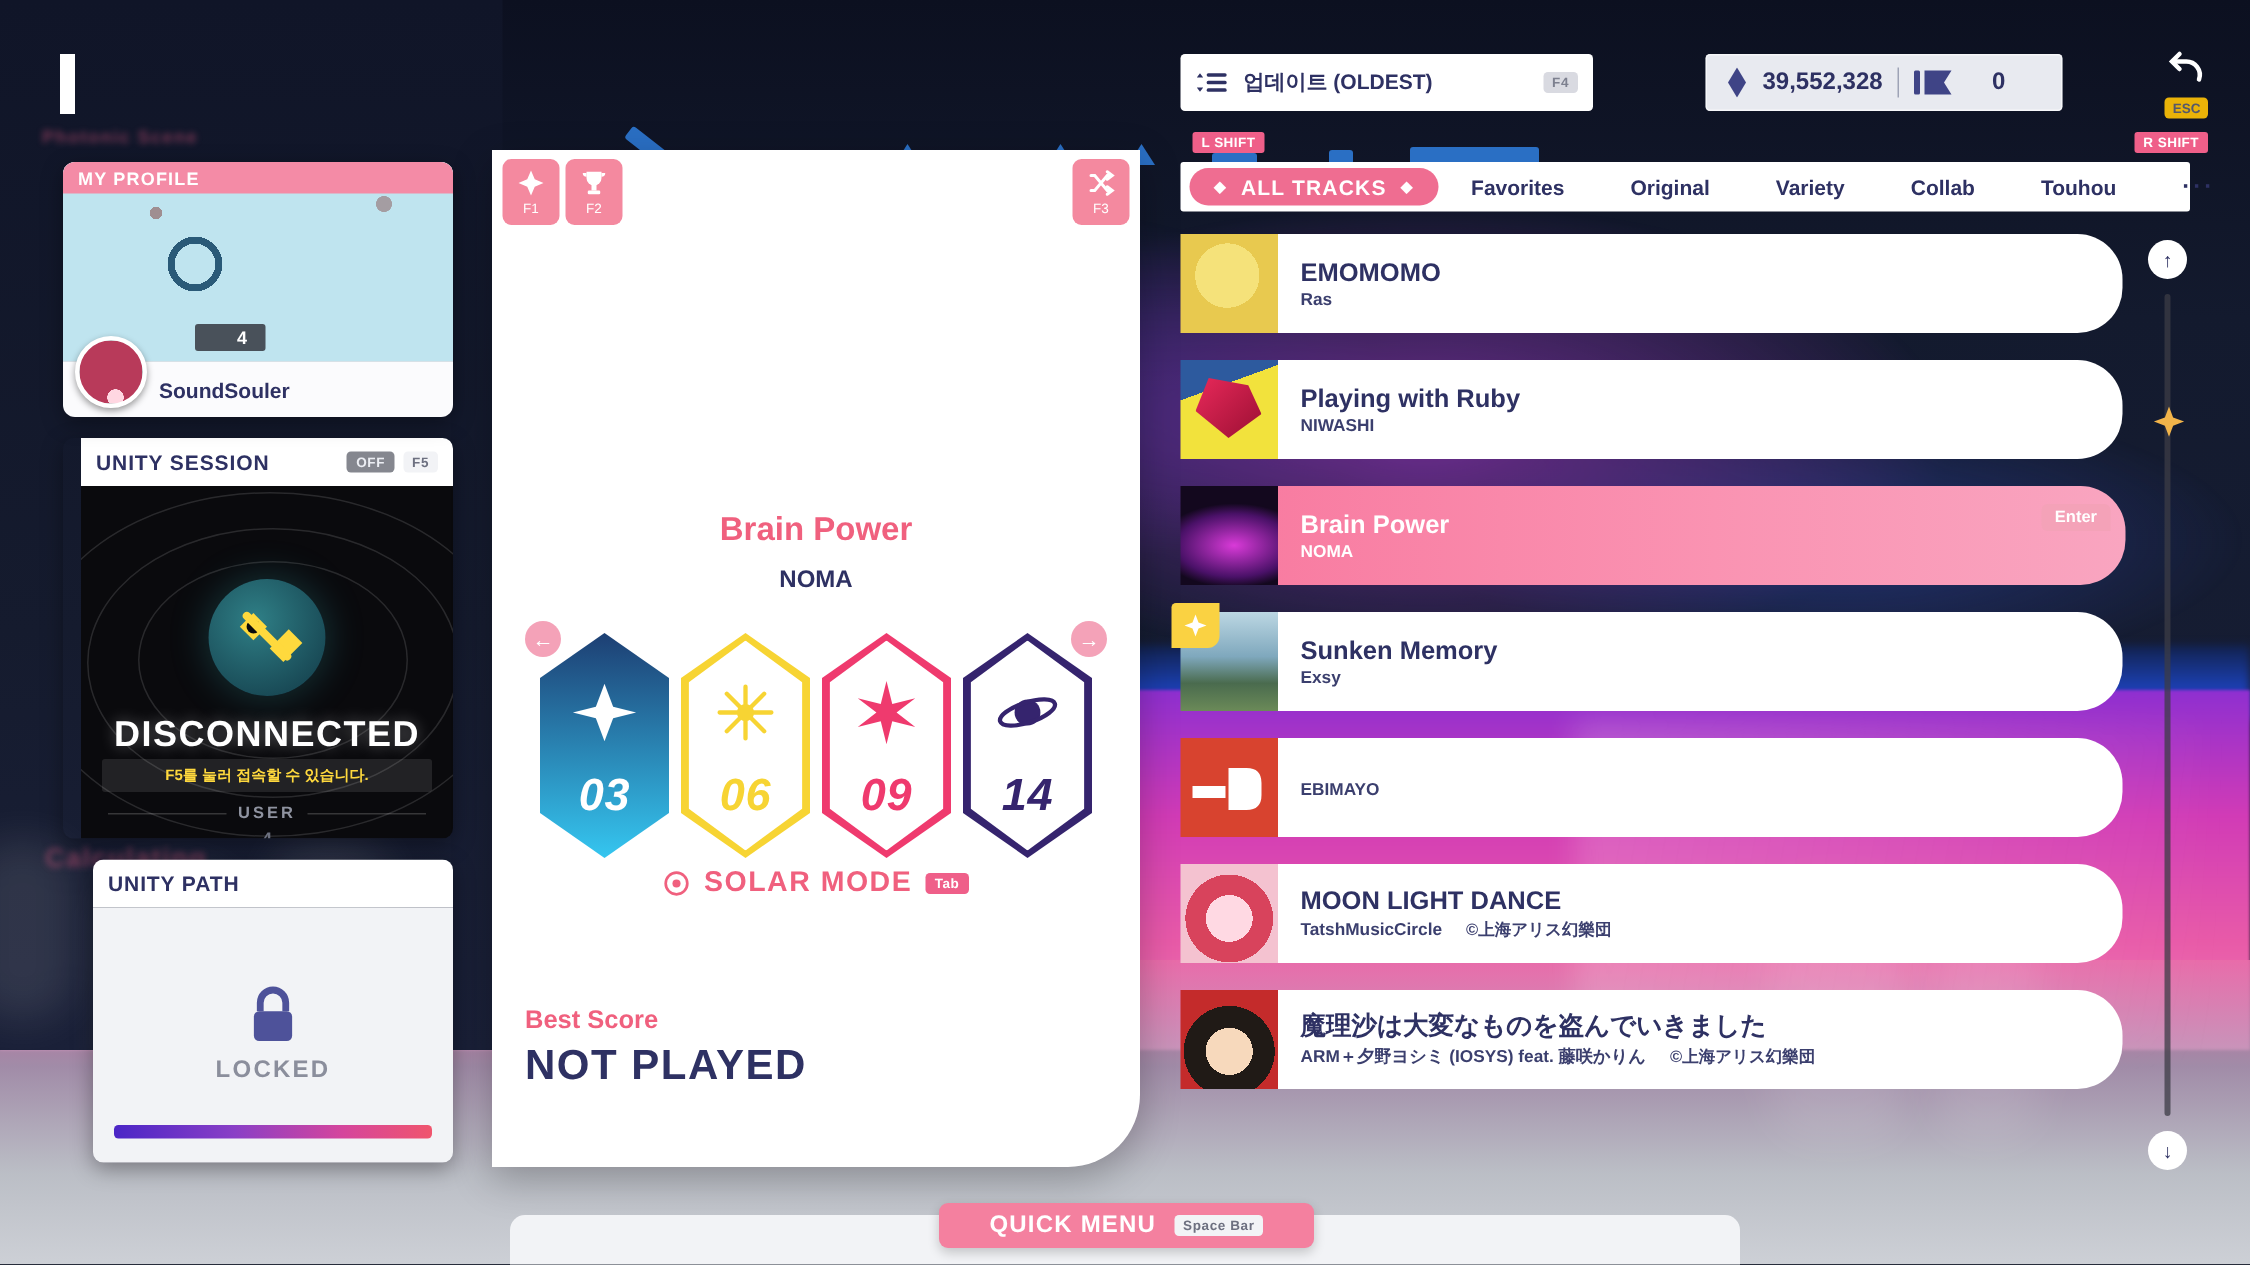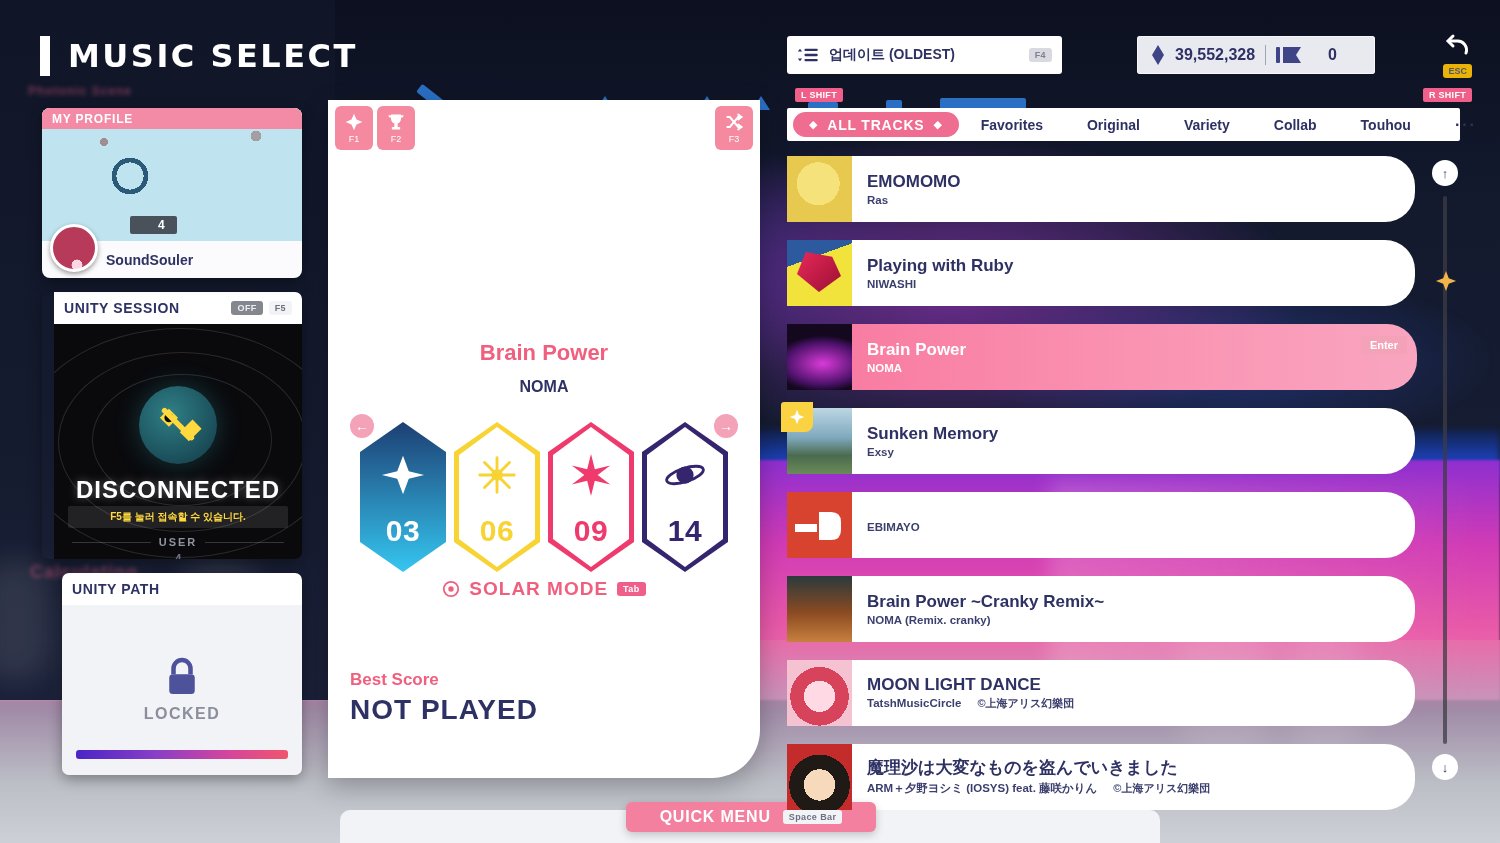--- a/index.html
+++ b/index.html
@@ -221,21 +221,21 @@
   #song-info { position: absolute; left: 0; right: 0; top: 216px; bottom: 0; }
   #song-title { text-align: center; margin-top: 24px; color: #f0607e; font-size: 22px; font-weight: 800; }
   #song-artist { text-align: center; margin-top: 12px; color: #2e3163; font-size: 16px; font-weight: 700; }
 
   #difficulty-row {
     position: relative; margin-top: 16px; height: 170px;
     display: flex; align-items: center; justify-content: center; gap: 8px;
   }
   .diff-hex {
     position: relative; width: 86px; height: 150px;
-    display: flex; flex-direction: column; align-items: center; justify-content: flex-start;
+    display: flex; flex-direction: column; align-items: center; justify-content: flex-start; font-style: italic;
   }
   .hexshape {
     position: absolute; inset: 0; clip-path: polygon(50% 0%, 100% 20%, 100% 80%, 50% 100%, 0% 80%, 0% 20%);
   }
   .hexshape.outline::after {
     content: ""; position: absolute; inset: 5px;
     clip-path: polygon(50% 0%, 100% 20%, 100% 80%, 50% 100%, 0% 80%, 0% 20%);
     background: #fff;
   }
   .diff-inner { position: relative; z-index: 2; display: flex; flex-direction: column; align-items: center; width: 100%; }
@@ -413,21 +413,20 @@
     <div class="bg-art-title">BRAINPOWER</div>
     <div class="bg-art-sub">noma</div>
     <div class="bg-art-cap1">arranged by</div>
     <div class="bg-art-cap2">Feat. Brain Power!</div>
     <div class="bg-art-bar"></div>
   </div>
 </div>
 
 <div id="title-area">
   <div class="title-bar"></div>
-  <div id="page-title">MUSIC SELECT</div>
 </div>
 
 <div id="left-col">
 
   <div id="profile-card" class="panel">
     <div class="profile-banner"></div>
     <div class="profile-head">MY PROFILE</div>
     <div class="profile-lvl">4</div>
     <div class="profile-foot">SoundSouler</div>
     <div id="avatar"></div>
@@ -675,29 +674,20 @@
         <path d="M8 32 h22 v8 H8 Z M32 20 h12 q10 0 10 10 v8 q0 10 -10 10 h-12 Z" fill="#fff"></path>
       </svg>
     </div>
     <div class="song-body">
       <div class="artist-line">
           <div class="song-artist">EBIMAYO</div>
         </div>
     </div>
   </div>
 
-  <div class="song-row">
-    <div class="song-thumb th-cranky"></div>
-    <div class="song-body">
-      <div class="song-name">Brain Power ~Cranky Remix~</div>
-      <div class="artist-line">
-          <div class="song-artist">NOMA (Remix. cranky)</div>
-        </div>
-    </div>
-  </div>
 
   <div class="song-row">
     <div class="song-thumb th-moon"></div>
     <div class="song-body">
       <div class="song-name">MOON LIGHT DANCE</div>
       <div class="artist-line">
         <div class="song-artist">TatshMusicCircle</div>
         <div class="song-extra">©上海アリス幻樂団</div>
       </div>
     </div>

